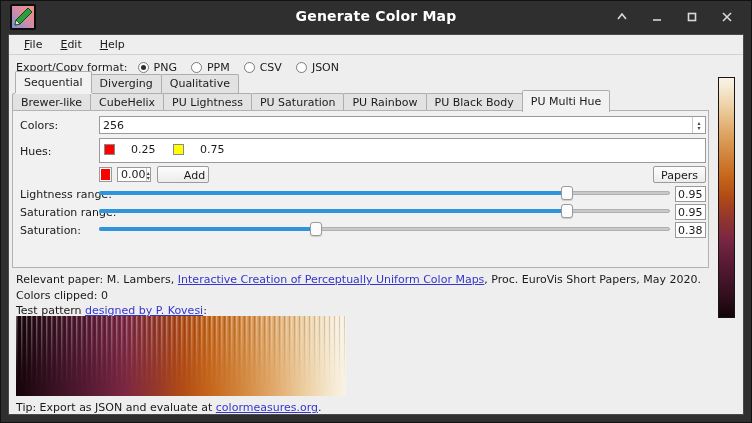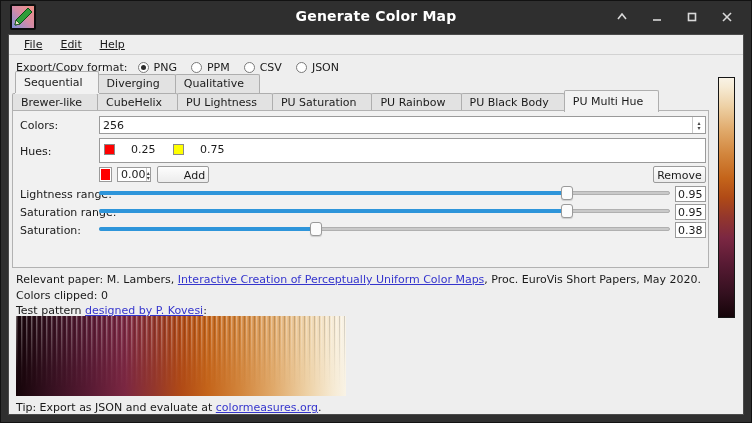--- a/index.html
+++ b/index.html
@@ -12,34 +12,34 @@
   
   .titlebar{position:absolute;left:0;top:0;right:0;height:33px;}
   .app-icon{position:absolute;left:9px;top:3px;width:26px;height:26px;border:2px solid #0d0d0d;border-radius:2px;box-sizing:border-box;}
   .win-title{position:absolute;left:0;right:0;top:7px;text-align:center;color:#ffffff;font-size:14px;font-weight:bold;letter-spacing:.2px;}
   .win-controls{position:absolute;right:14px;top:6px;display:flex;gap:15px;}
   .win-btn{width:20px;height:20px;display:flex;align-items:center;justify-content:center;cursor:pointer;}
   .win-btn svg{stroke:#d9d9d9;stroke-width:1.6;fill:none;}
   
   .content{position:absolute;left:7px;right:7px;top:33px;bottom:7px;background:#eeeeee;border:1px solid #4a4a4a;box-sizing:border-box;}
   
-  .menubar{position:absolute;left:0;top:0;right:0;height:20px;border-bottom:1px solid #d2d2d2;display:flex;align-items:center;padding-left:7px;gap:2px;box-sizing:border-box;text-decoration:underline;}
+  .menubar{position:absolute;left:0;top:0;right:0;height:20px;border-bottom:1px solid #d2d2d2;display:flex;align-items:center;padding-left:7px;gap:2px;box-sizing:border-box;}
   .menu-item{display:inline-block;padding:2px 8px;cursor:pointer;}
   .menu-item::first-letter{text-decoration:underline;}
   
   .export-row{position:absolute;left:7px;top:23px;height:18px;display:flex;align-items:center;gap:14px;}
   .export-label{margin-right:-4px;}
   .radio-opt{display:flex;align-items:center;gap:5px;cursor:pointer;}
   .radio{width:11px;height:11px;border-radius:50%;border:1px solid #7a7a7a;background:#fff;box-sizing:border-box;position:relative;}
   .radio.on::after{content:"";position:absolute;left:2px;top:2px;width:5px;height:5px;border-radius:50%;background:#2d2d2d;}
   
   .tabrow{position:absolute;display:flex;align-items:flex-end;}
   .tabrow.main{left:6px;top:39px;height:19px;}
   .tabrow.sub{left:3px;top:58px;height:19px;}
-  .tab{padding:2px 15px 3px 8px;background:#e2e2e2;border:1px solid #aeaeae;border-bottom:none;margin-right:-1px;border-radius:2px 2px 0 0;cursor:pointer;height:13px;line-height:13px;position:relative;z-index:1;}
+  .tab{padding:2px 8px 3px 8px;background:#e2e2e2;border:1px solid #aeaeae;border-bottom:none;margin-right:-1px;border-radius:2px 2px 0 0;cursor:pointer;height:13px;line-height:13px;position:relative;z-index:1;}
   .tab.on{background:#f2f2f2;padding-top:4px;height:14px;z-index:3;box-shadow:0 1px 0 #f2f2f2;}
   
   .groupbox{position:absolute;left:3px;top:75px;width:697px;height:158px;background:#f1f1f1;border:1px solid #b2b2b2;box-sizing:border-box;z-index:2;}
   .gb-label{position:absolute;left:7px;}
   .field{background:#fff;border:1px solid #9a9a9a;box-sizing:border-box;position:absolute;}
   .spinfield{display:flex;align-items:center;}
   .spinfield .val{flex:1;padding-left:3px;}
   .spin-arrows{width:12px;display:flex;flex-direction:column;align-items:center;justify-content:center;line-height:5px;font-size:6px;color:#444;border-left:1px solid #c9c9c9;align-self:stretch;cursor:pointer;}
   .hue-item{display:inline-flex;align-items:center;gap:16px;margin-right:14px;}
   .swatch{width:11px;height:11px;border:1px solid #8a8a8a;box-sizing:border-box;display:inline-block;}
@@ -180,21 +180,21 @@
         <span class="swatch" style="width: 9px; height: 11px; border: none; background: rgb(255, 0, 0);"></span>
       </div>
       <div class="field spinfield" style="left:104px;top:56px;width:34px;height:15px;">
         <span class="val">0.00</span>
         <span class="spin-arrows">
             <span>▴</span>
             <span>▾</span>
           </span>
       </div>
       <div class="btn" style="left:144px;top:55px;width:52px;height:17px;padding-left:23px;">Add</div>
-      <div class="btn" style="left:640px;top:55px;width:53px;height:17px;">Remove</div>
+      <div class="btn" style="left:640px;top:55px;width:53px;height:17px;">Papers</div>
 
       <span class="slider-row-label" style="top:77px;">Lightness range:</span>
       <div class="slider" style="top:75px;">
         <div class="track"></div>
         <div class="fill" style="width: 82%; background: rgb(46, 149, 218);"></div>
         <div class="handle" style="left: 82%;"></div>
       </div>
       <div class="field spinfield slider-val" style="left:662px;top:75px;">
         <span class="val">0.95</span>
         <span class="spin-arrows">

